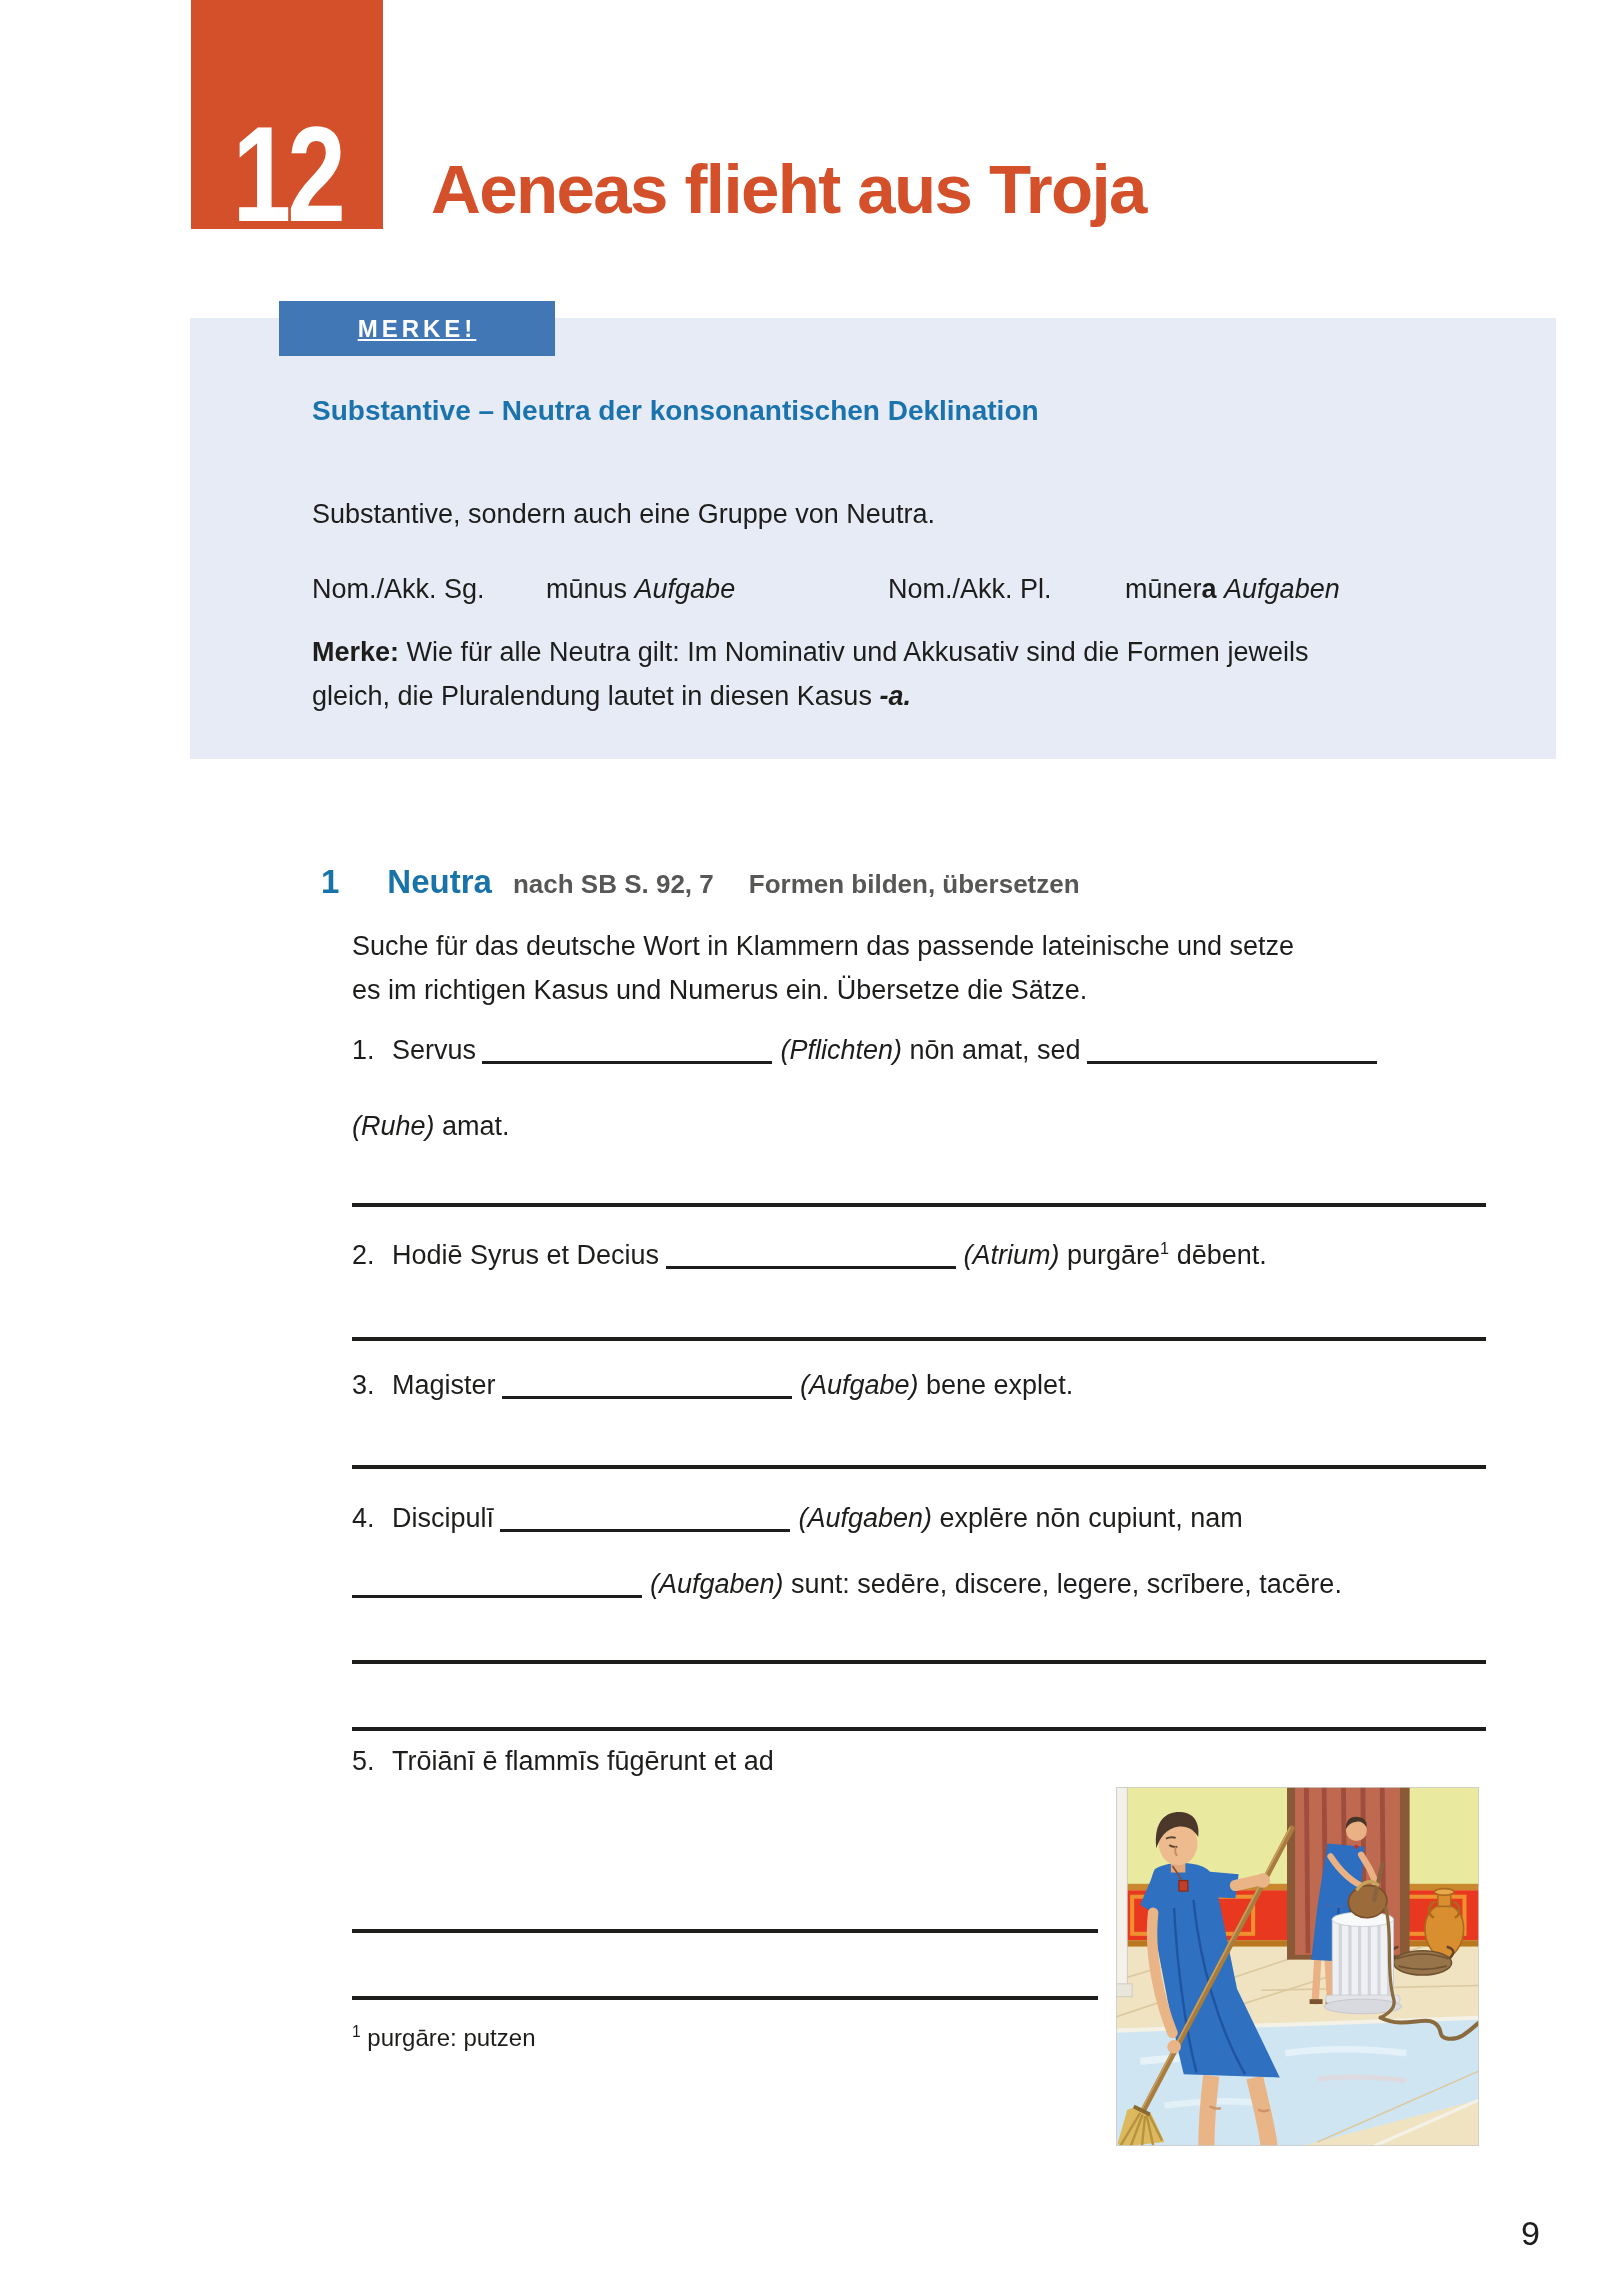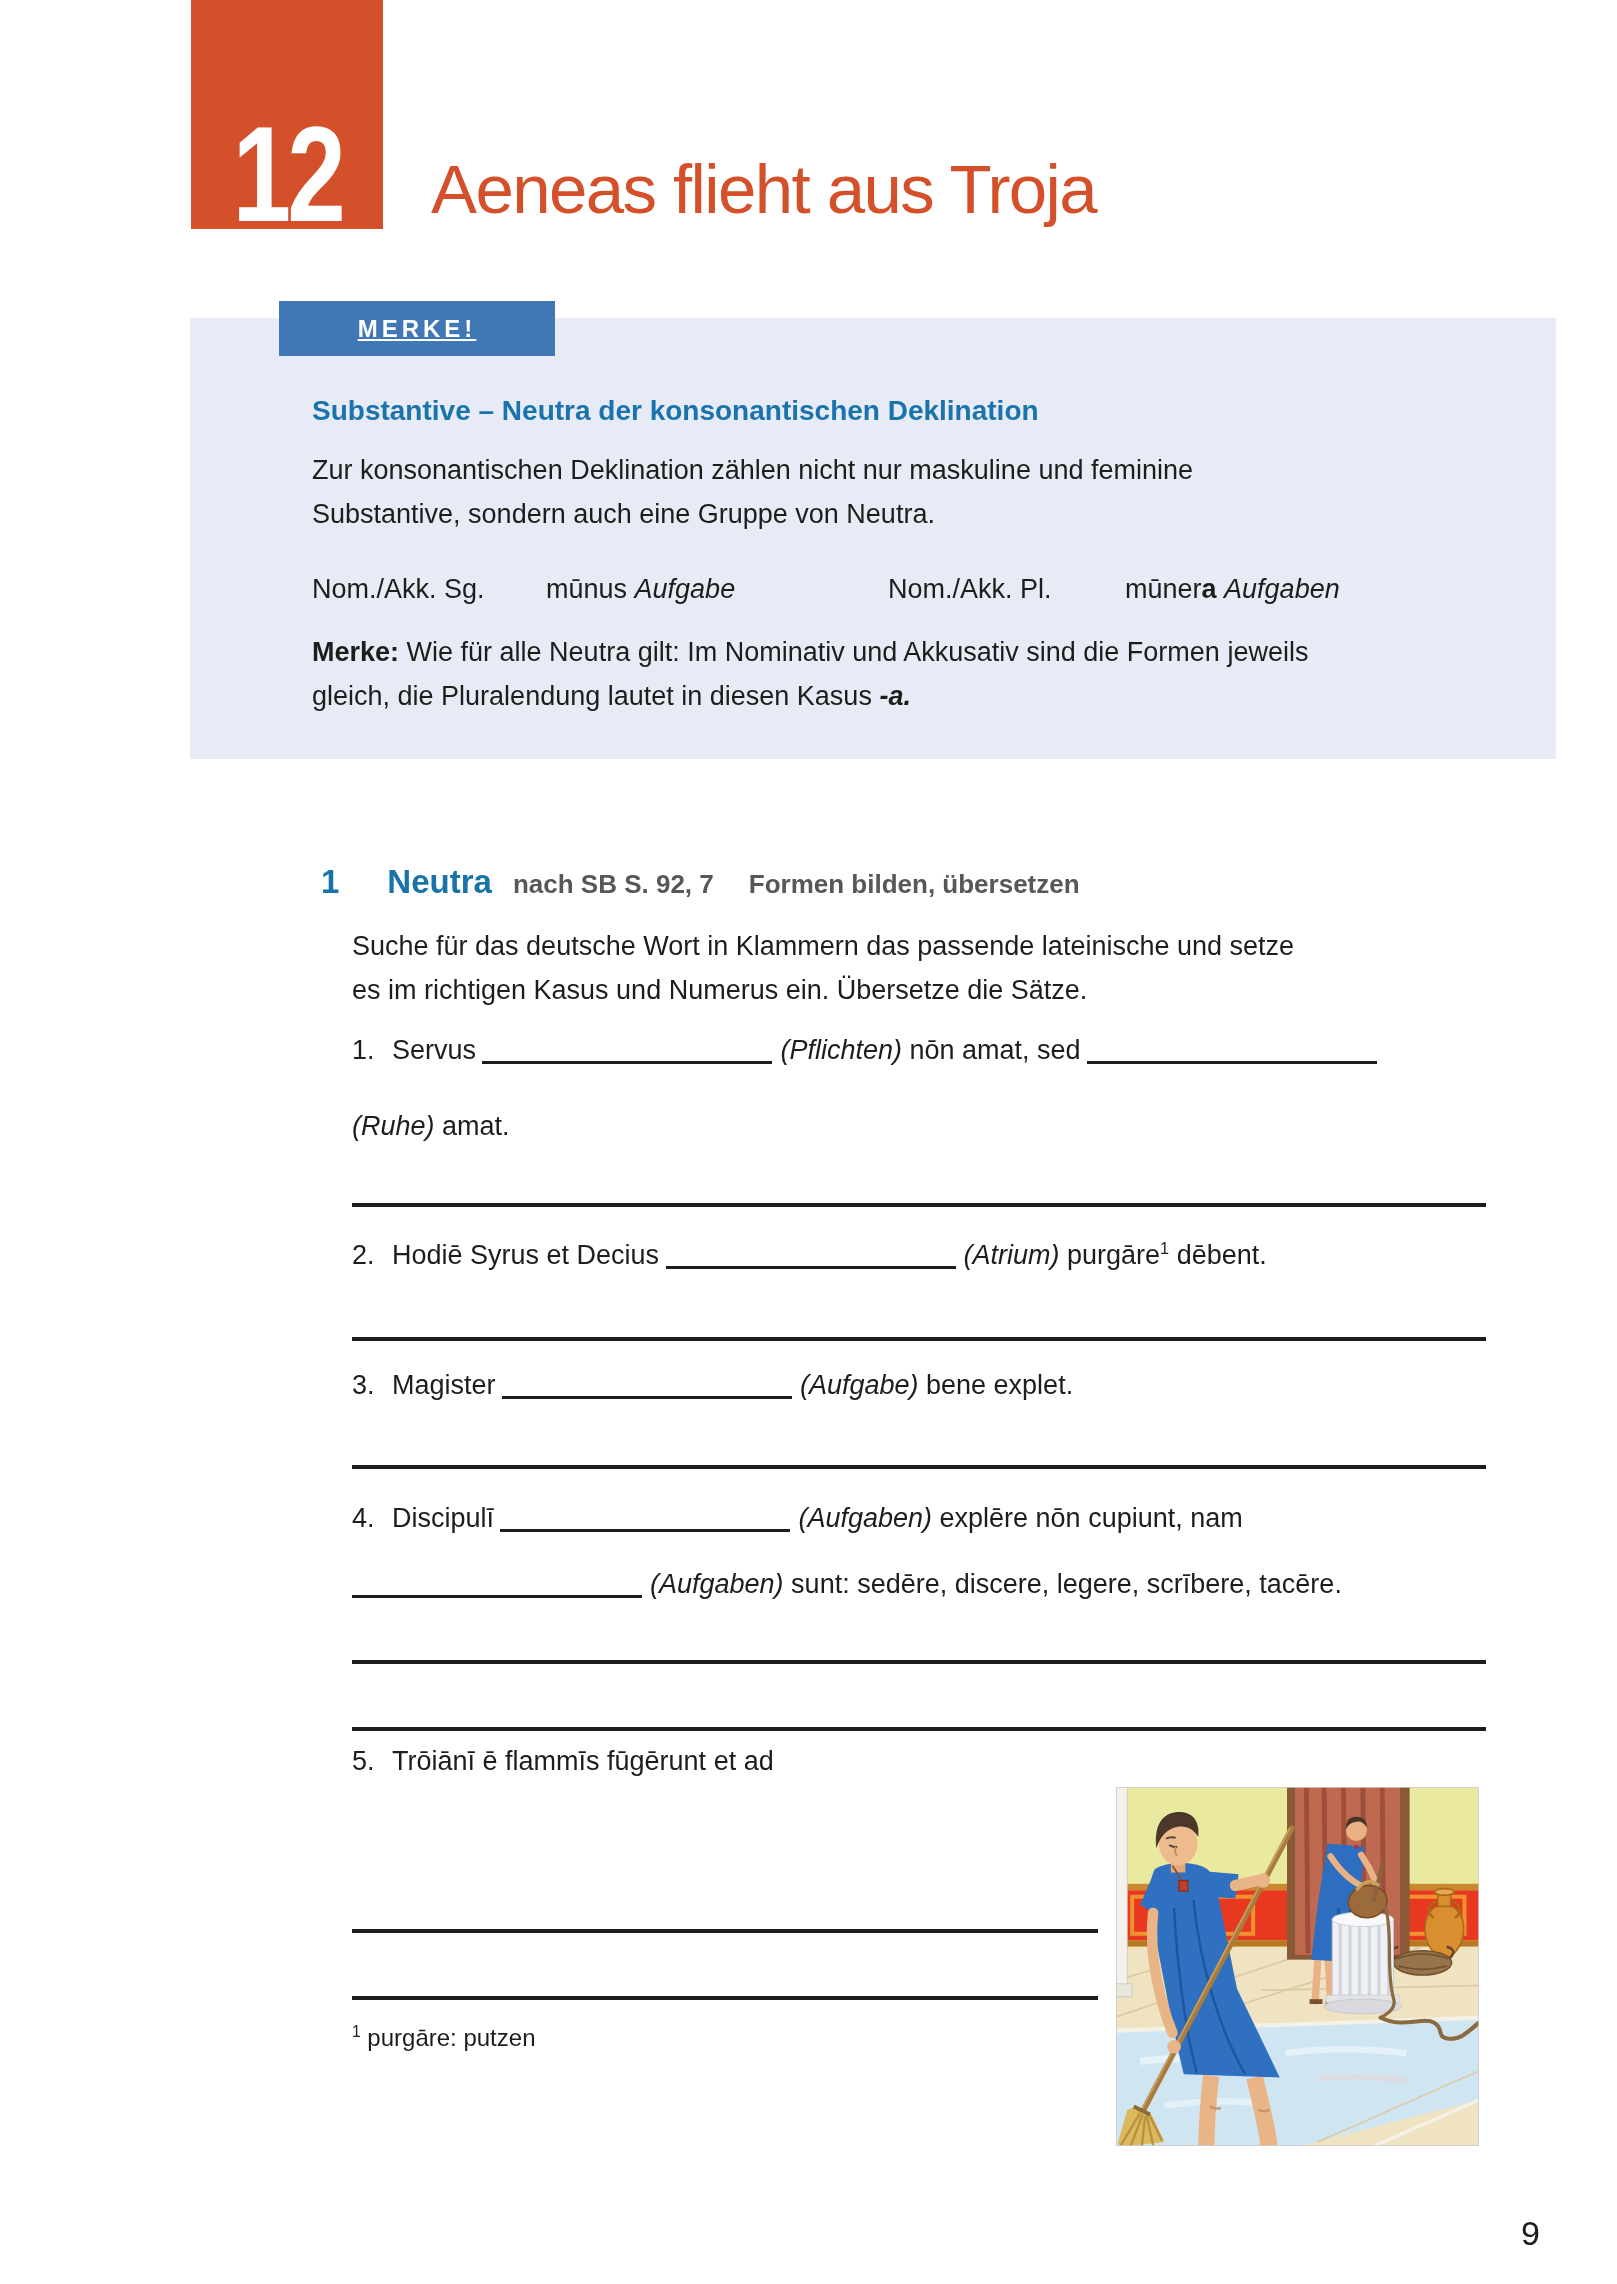--- a/index.html
+++ b/index.html
@@ -14,21 +14,21 @@
   
   .chapter-box{
     position:absolute;left:191px;top:0;width:192px;height:229px;background:#d4502b;
     display:flex;align-items:flex-end;justify-content:center;
   }
   .chapter-num{
     color:#ffffff;font-weight:bold;font-size:135px;line-height:0.80;
     letter-spacing:-4.8px;transform:scaleX(0.78);transform-origin:center bottom;
   }
   .chapter-title{
-    position:absolute;left:431px;top:155px;font-size:69px;font-weight:normal;
+    position:absolute;left:431px;top:155px;font-size:69px;font-weight:bold;
     color:#d4502b;letter-spacing:-1.6px;line-height:1;white-space:nowrap;
   }
 
   
   .merke-box{position:absolute;left:190px;top:318px;width:1366px;height:441px;background:#e7ebf5;}
   .merke-banner{
     position:absolute;left:89px;top:-17px;width:276px;height:55px;background:#4077b4;
     display:flex;align-items:center;justify-content:center;
   }
   .merke-banner span{color:#ffffff;font-weight:bold;font-size:24px;letter-spacing:4px;text-decoration:underline;}
@@ -71,21 +71,20 @@
   <div class="chapter-box">
     <span class="chapter-num">12</span>
   </div>
   <div class="chapter-title">Aeneas flieht aus Troja</div>
 
   <div class="merke-box">
     <div class="merke-banner">
       <span>MERKE!</span>
     </div>
     <div class="mb-heading">Substantive – Neutra der konsonantischen Deklination</div>
-    <div class="mb-line" style="top:137px">Zur konsonantischen Deklination zählen nicht nur maskuline und feminine</div>
     <div class="mb-line" style="top:181px">Substantive, sondern auch eine Gruppe von Neutra.</div>
 
     <div class="decl-row">
       <span style="left:122px">Nom./Akk. Sg.</span>
       <span style="left:356px"><span>mūnus</span> <span class="it">Aufgabe</span></span>
       <span style="left:698px">Nom./Akk. Pl.</span>
       <span style="left:935px"><span>mūner</span><span class="b">a</span> <span class="it">Aufgaben</span></span>
     </div>
 
     <div class="mb-line" style="top:319px"><span class="b">Merke:</span> <span>Wie für alle Neutra gilt: Im Nominativ und Akkusativ sind die Formen jeweils</span></div>

